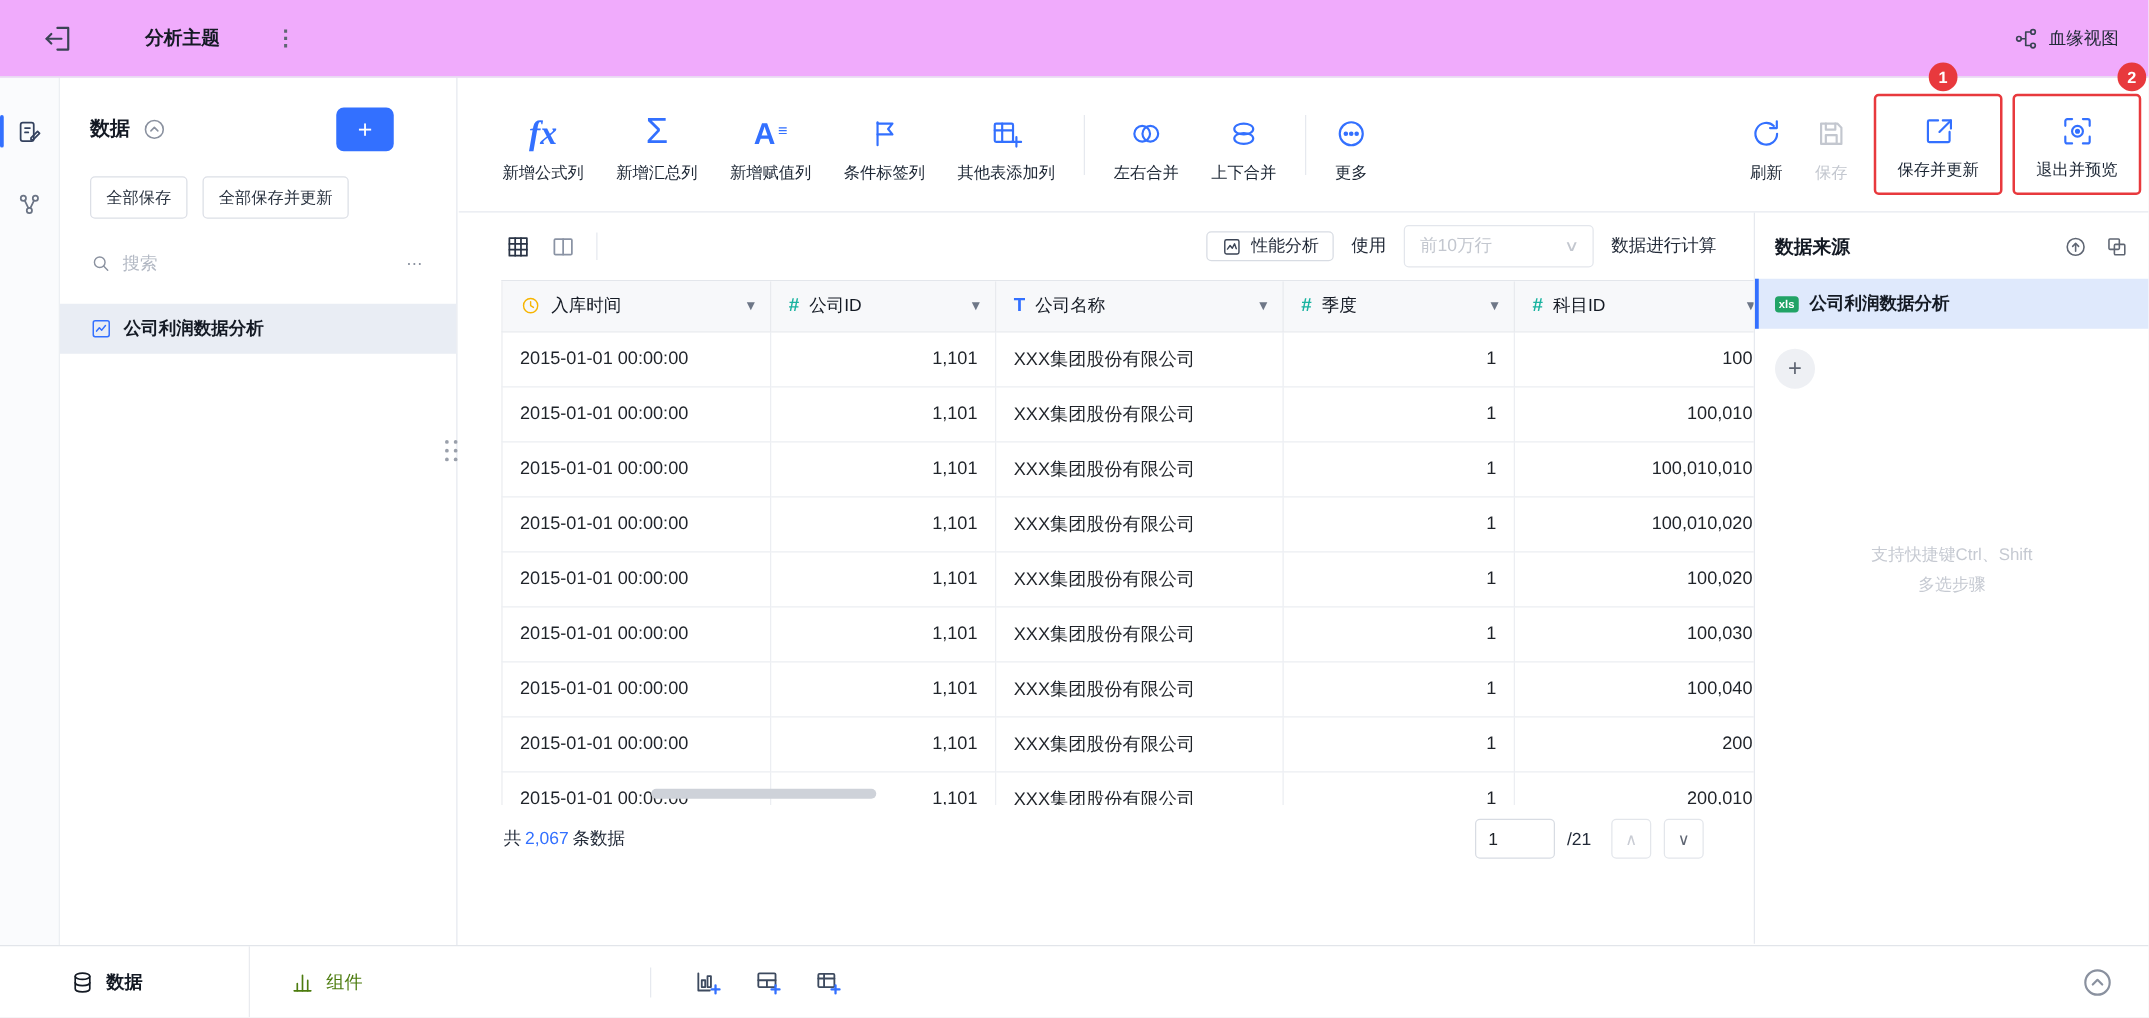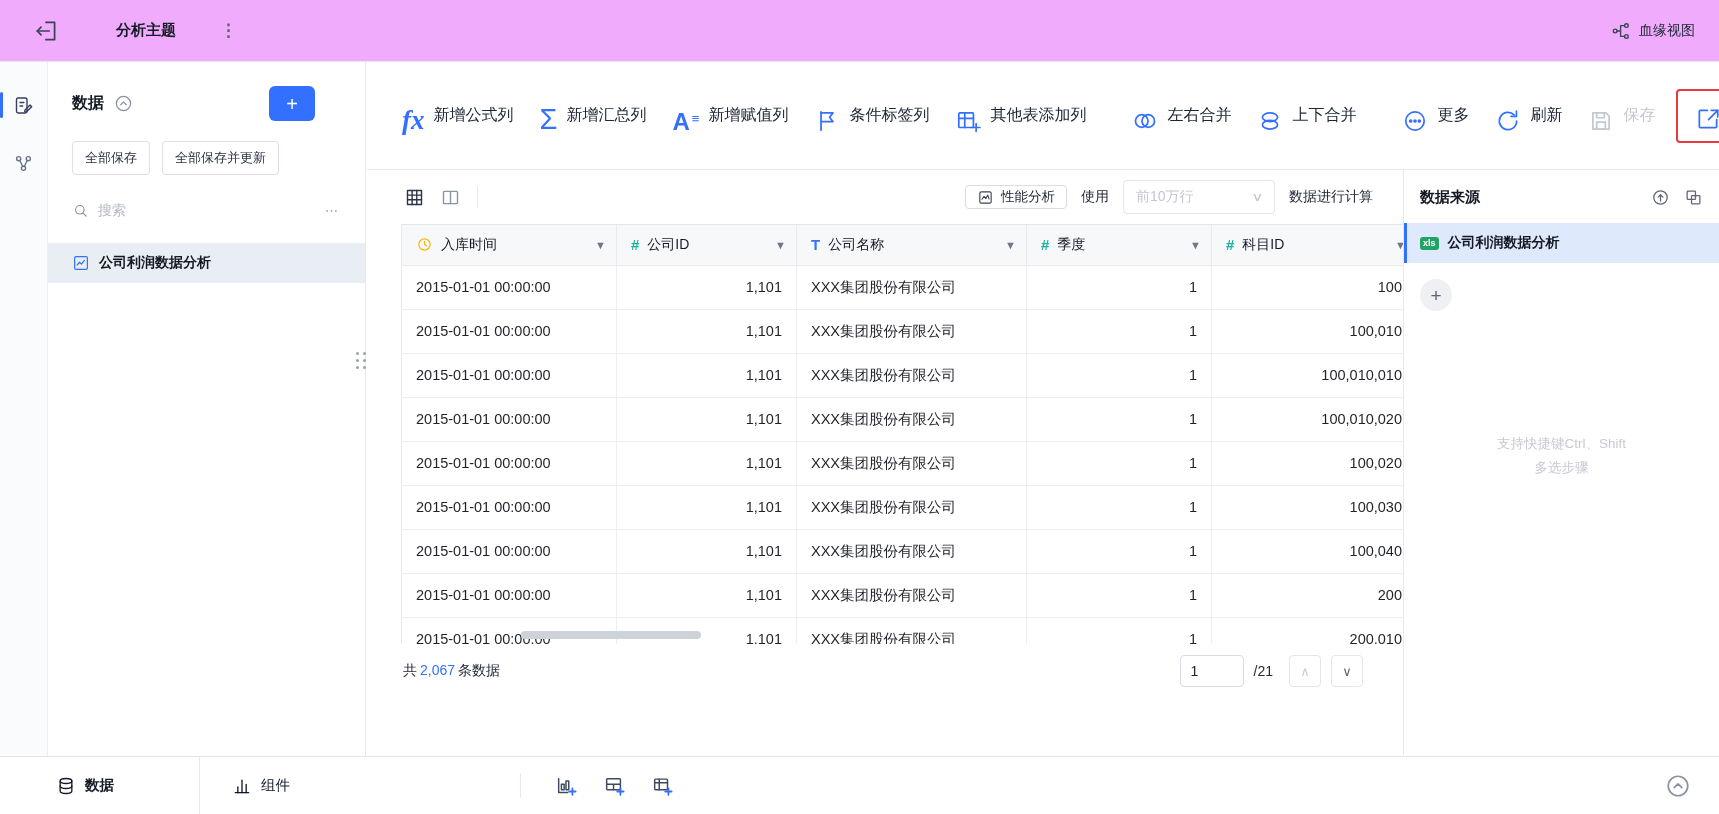--- a/index.html
+++ b/index.html
@@ -47,24 +47,24 @@
 
   
   .drag-handle{position:absolute;left:356px;top:352px;display:grid;grid-template-columns:repeat(2,3px);grid-auto-rows:3px;gap:4px;cursor:col-resize;z-index:2;}
   .drag-handle i{width:3px;height:3px;border-radius:50%;background:#9aa0ab;}
 
   
   .main{position:absolute;left:367px;top:62px;right:0;bottom:58px;background:#fff;}
 
   
   .toolbar{height:108px;border-bottom:1px solid var(--line);display:flex;align-items:center;padding-left:22px;position:relative;}
-  .tbn{display:flex;align-items:center;gap:9px;padding:0 13px;background:none;border:none;cursor:pointer;font-family:inherit;}
+  .tbn{display:flex;flex-direction:column;align-items:center;gap:9px;padding:0 13px;background:none;border:none;cursor:pointer;font-family:inherit;}
   .tbn .ico{height:36px;display:flex;align-items:flex-end;justify-content:center;color:var(--accent);}
   .tbn .ico svg{width:26px;height:26px;}
-  .tbn .lab{font-size:16px;color:#1b2533;white-space:nowrap;}
+  .tbn .lab{font-size:13px;color:#1b2533;white-space:nowrap;}
   .tbn.disabled{cursor:default;}
   .tbn.disabled .ico{color:#c3c7cf;}
   .tbn.disabled .lab{color:#c3c7cf;}
   .glyph-fx{font-family:"Liberation Serif","DejaVu Serif",serif;font-style:italic;font-weight:bold;font-size:27px;line-height:1;}
   .glyph-sum{font-size:29px;line-height:1;font-weight:normal;}
   .glyph-A{font-size:24px;font-weight:bold;line-height:1;}
   .glyph-eq{font-size:13px;font-weight:bold;line-height:1;margin-left:2px;transform:translateY(-9px);display:inline-block;}
   .tsep{width:1px;height:48px;background:var(--line);margin:0 10px;}
   .tool-right{margin-left:auto;display:flex;align-items:center;padding-right:6px;}
   .red-box{position:relative;border:2px solid var(--red);border-radius:4px;padding:5px 4px 9px;margin-left:8px;}
@@ -128,21 +128,21 @@
   .rp-item .lbl{font-size:14px;font-weight:bold;color:#141a24;}
   .rp-plus{margin-top:16px;width:32px;height:32px;border-radius:50%;background:#eef0f4;border:none;color:#5f6673;font-size:19px;cursor:pointer;display:flex;align-items:center;justify-content:center;line-height:1;}
   .rp-hint{position:absolute;top:262px;left:8px;right:8px;text-align:center;color:var(--faint);font-size:13.5px;line-height:1.8;}
 
   
   .bottombar{position:absolute;left:0;right:0;bottom:0;height:58px;background:#fff;border-top:1px solid #e2e5ea;display:flex;align-items:center;z-index:3;}
   .bb-tab{height:100%;display:flex;align-items:center;gap:9px;background:none;border:none;cursor:pointer;font-family:inherit;}
   .bb-tab .ic{width:20px;height:20px;}
   .bb-tab.active{width:200px;padding-left:56px;border-right:1px solid #e9ebef;color:#141a24;}
   .bb-tab.active .lbl{font-size:14.5px;font-weight:bold;}
-  .bb-tab.plain{padding:0 18px;margin-left:14px;color:#0f172a;}
+  .bb-tab.plain{padding:0 18px;margin-left:14px;color:#4d7c0f;}
   .bb-tab.plain .lbl{font-size:14.5px;}
   .bb-sep{width:1px;height:24px;background:var(--line);margin-left:212px;}
   .bb-icons{display:flex;align-items:center;gap:24px;margin-left:34px;}
   .bb-icons button{width:24px;height:24px;background:none;border:none;cursor:pointer;color:#3d4a5f;padding:0;}
   .bb-icons svg{width:22px;height:22px;}
   .bb-icons .plus-mark{color:var(--accent);stroke-width:2;}
   .bb-collapse{margin-left:auto;margin-right:28px;width:26px;height:26px;background:none;border:none;cursor:pointer;color:#8a919f;padding:0;}
 </style>
 </head>
 <body>

